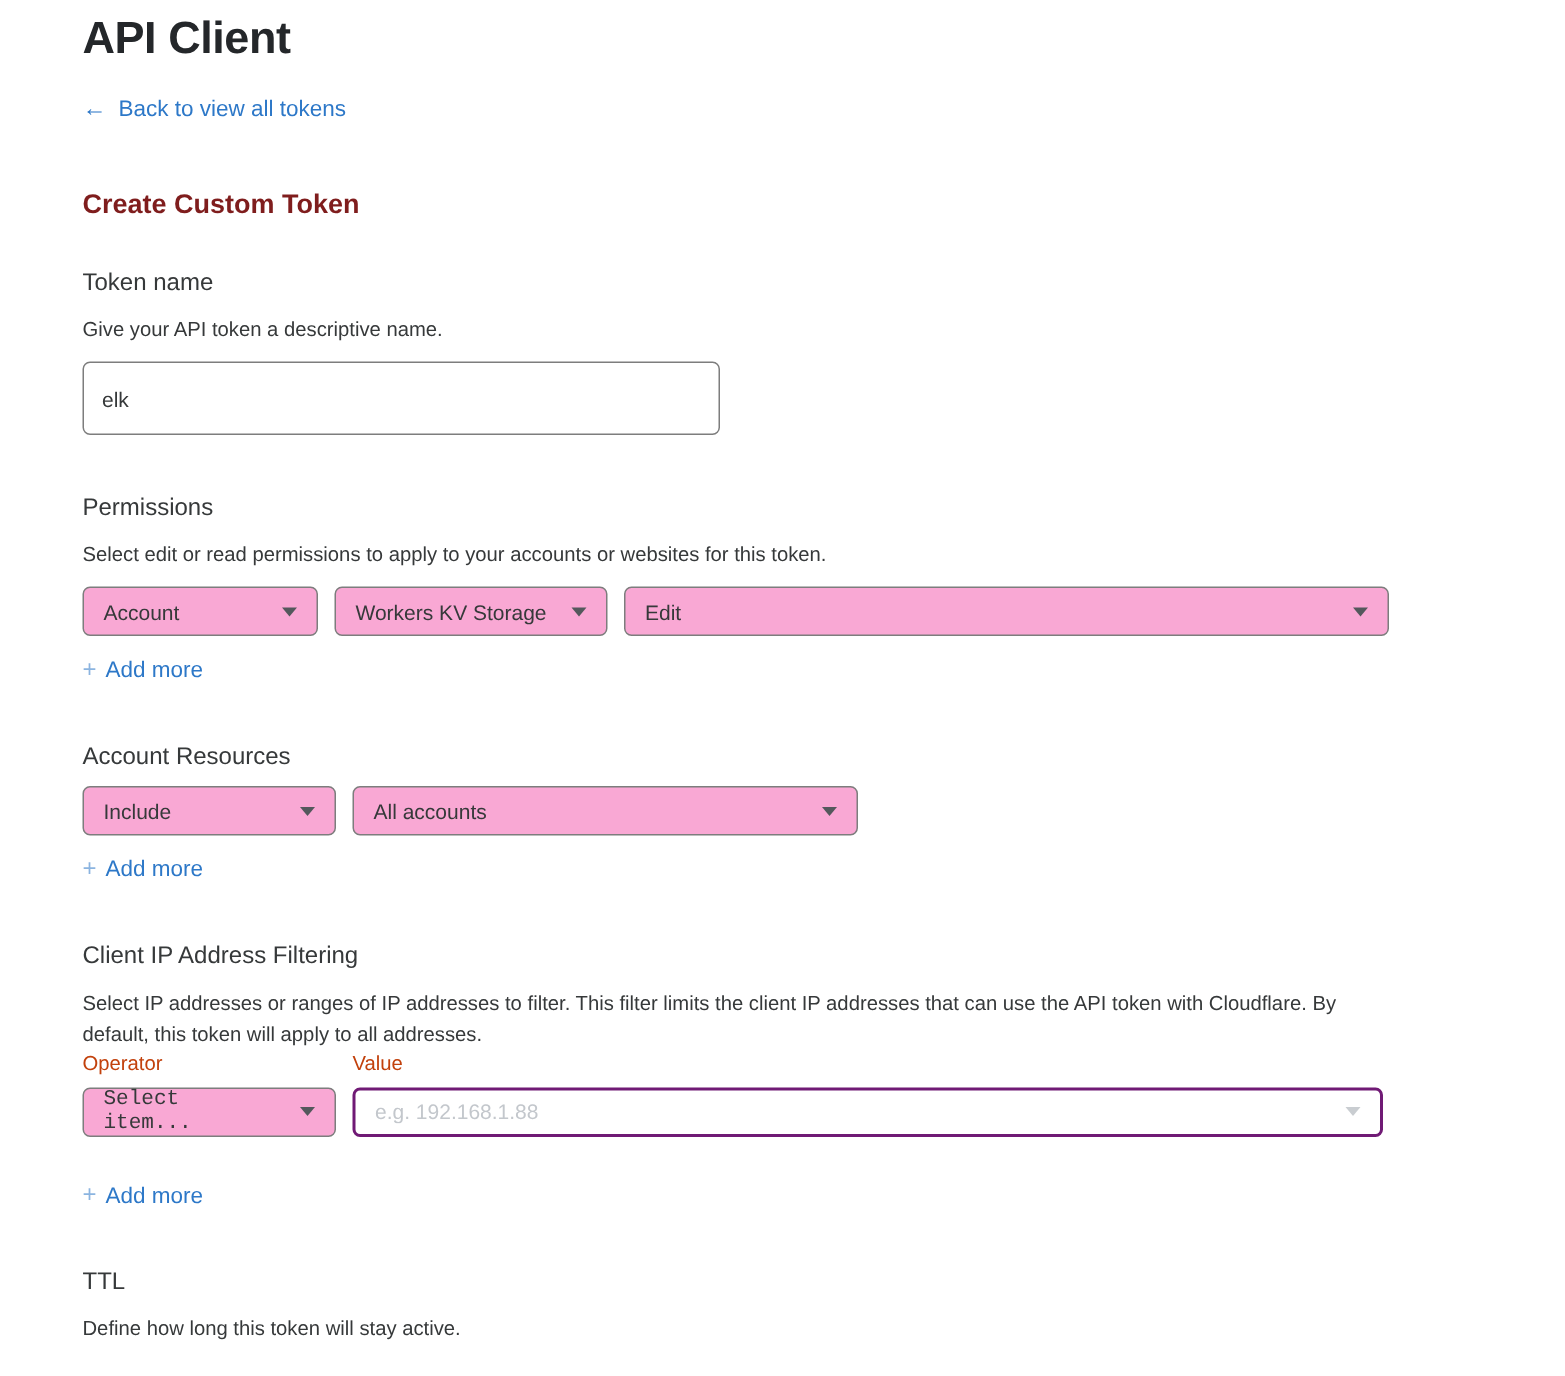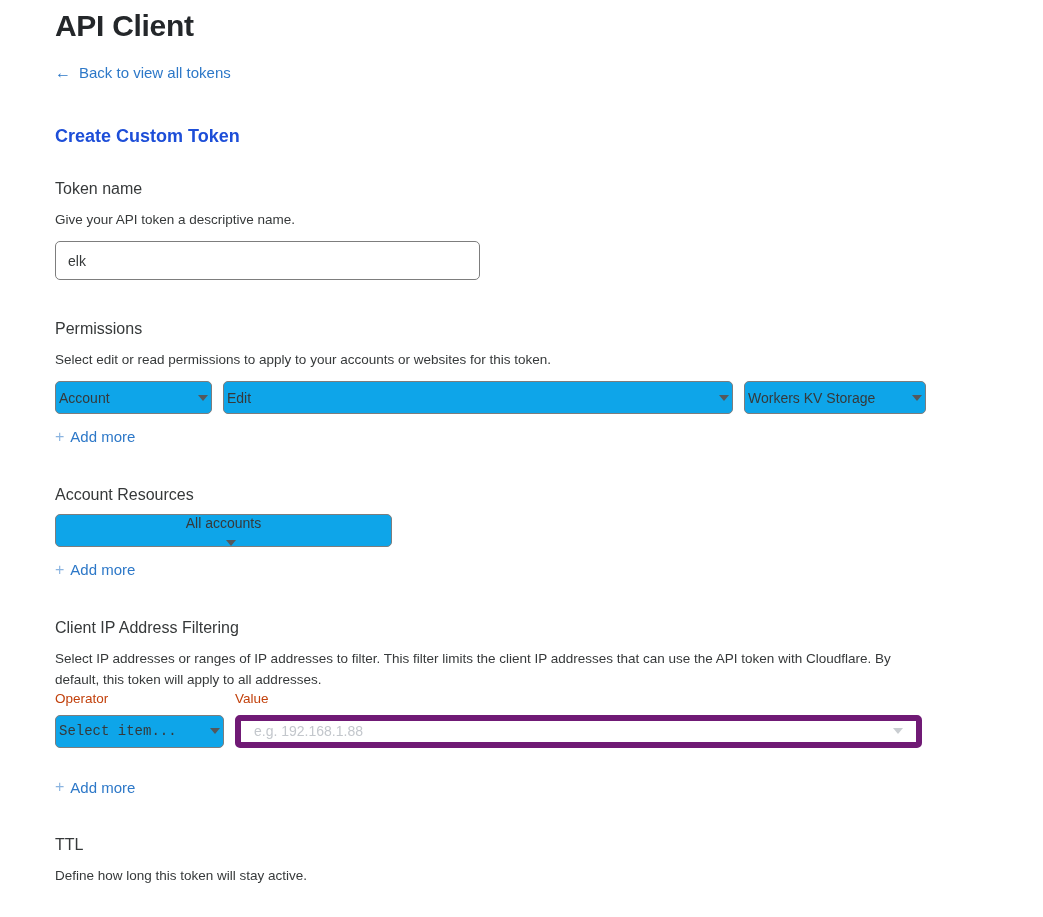--- a/index.html
+++ b/index.html
@@ -31,21 +31,21 @@
     color: #2d78c8;
     font-size: 15px;
     text-decoration: none;
     cursor: pointer;
   }
   .back-link .arrow { font-size: 16px; line-height: 1; }
 
   .form-title {
     font-size: 18px;
     font-weight: 700;
-    color: #1d4ed8;
+    color: #7f1d1d;
     margin-top: 44px;
     line-height: 1.2;
   }
 
   .section-label {
     font-size: 16px;
     color: #36393a;
     margin-top: 39px;
     line-height: 1.2;
   }
@@ -60,58 +60,58 @@
   .description.narrow { width: 862px; }
 
   .control-row {
     margin-top: 10px;
     display: flex;
     align-items: center;
     gap: 11px;
   }
 
   .text-input {
-    height: 39px;
+    height: 49px;
     border: 1px solid #7d7d7d;
     border-radius: 5px;
     padding: 0 12px;
     font-size: 14px;
     color: #36393a;
     font-family: "Liberation Sans", sans-serif;
     outline: none;
     background: #fff;
   }
   .token-input { width: 425px; }
 
   .select {
     height: 33px;
     border: 1px solid #7d7d7d;
     border-radius: 5px;
-    background: #0ea5e9;
+    background: #f9a8d4;
     display: inline-flex;
     align-items: center;
     justify-content: space-between;
-    padding: 0 3px;
+    padding: 0 13px;
     font-size: 14px;
     color: #36393a;
     cursor: pointer;
     flex-shrink: 0;
   }
   .caret {
     width: 0; height: 0;
     border-left: 5px solid transparent;
     border-right: 5px solid transparent;
     border-top: 6px solid #54585c;
     margin-left: 14px;
     flex-shrink: 0;
   }
 
   .combo-disabled {
     height: 33px;
-    border: 6px solid #701a75;
+    border: 2px solid #701a75;
     border-radius: 5px;
     background: #fff;
     display: inline-flex;
     align-items: center;
     padding: 0 13px;
     flex-shrink: 0;
   }
   .combo-disabled input {
     border: none;
     outline: none;
@@ -144,21 +144,21 @@
     color: #c2410c;
   }
   .field-labels .op-label { width: 180px; }
   .field-labels .val-label { }
   .field-labels + .control-row { margin-top: 9px; }
 
   .w-scope { width: 157px; }
   .w-resource { width: 182px; }
   .w-access { width: 510px; }
   .w-include { width: 169px; }
-  .w-accounts { width: 337px; flex-direction: column; }
+  .w-accounts { width: 337px; }
   .w-operator { width: 169px; font-family: Liberation Mono, monospace; }
   .w-value { width: 687px; }
 </style>
 </head>
 <body>
 
 <div class="container">
 
   <h1 class="page-title">API Client</h1>
 
@@ -180,39 +180,43 @@
 
   
   <div>
     <div class="section-label">Permissions</div>
     <div class="description">Select edit or read permissions to apply to your accounts or websites for this token.</div>
     <div class="control-row">
       <div class="select w-scope">
         <span>Account</span>
         <span class="caret"></span>
       </div>
+      <div class="select w-resource">
+        <span>Workers KV Storage</span>
+        <span class="caret"></span>
+      </div>
       <div class="select w-access">
         <span>Edit</span>
-        <span class="caret"></span>
-      </div>
-      <div class="select w-resource">
-        <span>Workers KV Storage</span>
         <span class="caret"></span>
       </div>
     </div>
     <a class="add-more">
       <span class="plus">+</span>
       <span>Add more</span>
     </a>
   </div>
 
   
   <div>
     <div class="section-label">Account Resources</div>
     <div class="control-row">
+      <div class="select w-include">
+        <span>Include</span>
+        <span class="caret"></span>
+      </div>
       <div class="select w-accounts">
         <span>All accounts</span>
         <span class="caret"></span>
       </div>
     </div>
     <a class="add-more">
       <span class="plus">+</span>
       <span>Add more</span>
     </a>
   </div>

